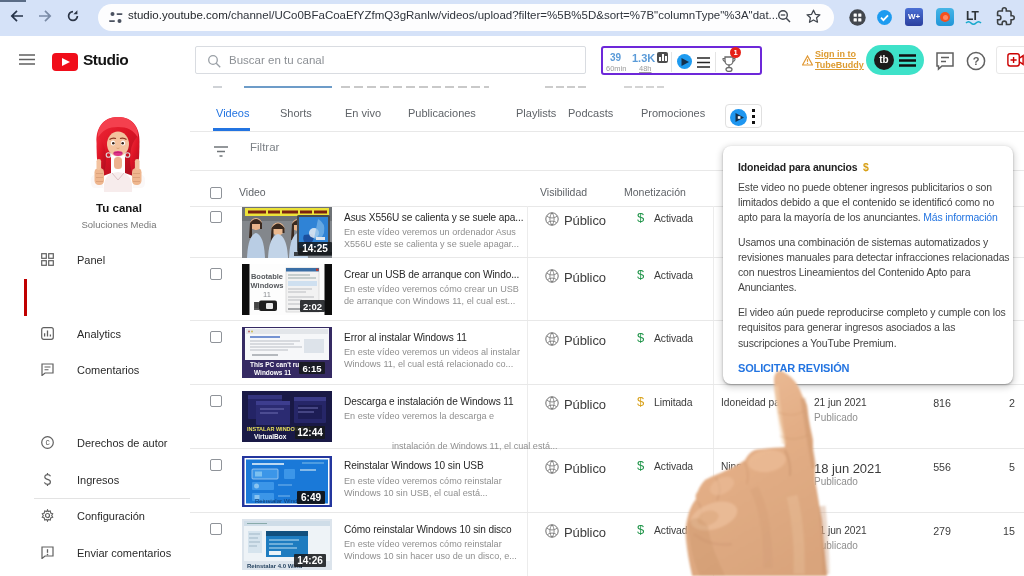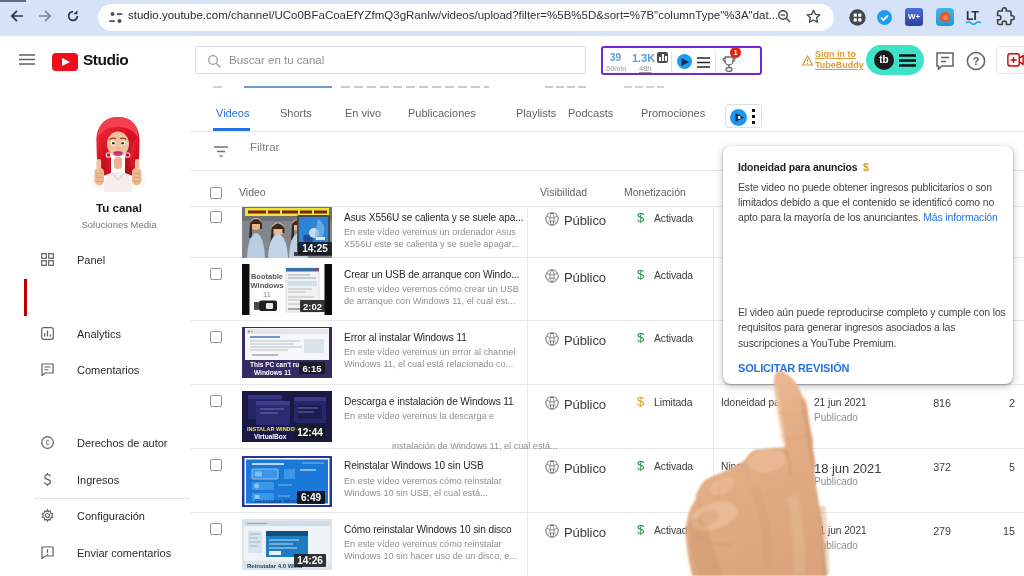--- a/index.html
+++ b/index.html
@@ -430,21 +430,21 @@
       <path d="M8 10 h30" stroke="#4a72c4" stroke-width="1.5"></path>
       <path d="M8 14 h50 M8 17 h44 M8 20 h52 M8 23 h38" stroke="#b9bdc4" stroke-width="1"></path>
       <rect x="62" y="12" width="20" height="14" fill="#dde3ea"></rect>
       <path d="M10 28 h26" stroke="#8a8f96" stroke-width="1.2"></path>
       <text x="8" y="40" font-size="6.5" font-weight="bold" fill="#fff" font-family="Liberation Sans">This PC can't ru</text>
       <text x="12" y="48" font-size="6.5" font-weight="bold" fill="#fff" font-family="Liberation Sans">Windows 11</text>
       <rect x="57" y="35" width="26" height="12" rx="1" fill="#17191c" opacity="0.88"></rect>
       <text x="70" y="44.5" font-size="9.5" font-weight="bold" fill="#fff" text-anchor="middle" font-family="Liberation Sans">6:15</text>
     </svg>
     <div class="title">Error al instalar Windows 11</div>
-    <div class="desc" style="top:26.5px;">En este vídeo veremos un error al channel</div>
+    <div class="desc" style="top:26.5px;">En este vídeo veremos un videos al instalar</div>
     <div class="desc" style="top:38.5px;">Windows 11, el cual está relacionado co...</div>
     <svg class="abs" style="left:355px;top:11px" width="14" height="14" viewBox="0 0 14 14">
         <circle cx="7" cy="7" r="6.2" fill="none" stroke="#6e6e6e" stroke-width="1"></circle>
         <path d="M2 4.2 C5 6.5 9 6.5 12 4.2 M2.5 10.5 C5.5 8.6 8.5 8.6 11.5 10.5 M7 0.8 C4.2 4 4.2 10 7 13.2 M7 0.8 C9.8 4 9.8 10 7 13.2" stroke="#6e6e6e" stroke-width="0.8" fill="none"></path>
       </svg>
     <div class="pubt">Público</div>
     <div class="abs" style="left:447px;top:9px;font-size:13px;color:#1d9347;">$</div>
     <div class="mont">Activada</div>
   </div>
 
@@ -511,21 +511,21 @@
     <svg class="abs" style="left:355px;top:11px" width="14" height="14" viewBox="0 0 14 14">
         <circle cx="7" cy="7" r="6.2" fill="none" stroke="#6e6e6e" stroke-width="1"></circle>
         <path d="M2 4.2 C5 6.5 9 6.5 12 4.2 M2.5 10.5 C5.5 8.6 8.5 8.6 11.5 10.5 M7 0.8 C4.2 4 4.2 10 7 13.2 M7 0.8 C9.8 4 9.8 10 7 13.2" stroke="#6e6e6e" stroke-width="0.8" fill="none"></path>
       </svg>
     <div class="pubt">Público</div>
     <div class="abs" style="left:447px;top:9px;font-size:13px;color:#1d9347;">$</div>
     <div class="mont">Activada</div>
     <div class="abs" style="left:531px;top:12px;font-size:10.2px;color:#3c3c3c;white-space:nowrap;">Ninguna</div>
     <div class="abs" style="left:624px;top:12px;font-size:13px;letter-spacing:-0.05px;color:#3c3c3c;white-space:nowrap;">18 jun 2021</div>
     <div class="abs" style="left:624px;top:27px;font-size:10px;color:#8f8f8f;">Publicado</div>
-    <div class="abs" style="left:700px;top:12px;width:61px;text-align:right;font-size:10.7px;color:#3c3c3c;">372</div>
+    <div class="abs" style="left:700px;top:12px;width:61px;text-align:right;font-size:10.7px;color:#3c3c3c;">556</div>
     <div class="abs" style="left:780px;top:12px;width:45px;text-align:right;font-size:10.7px;color:#3c3c3c;">5</div>
   </div>
 
   <div class="row" style="top:428.5px;height:63.5px;">
     <div class="cb" style="left:20px;top:10px;"></div>
     <svg class="thumb" viewBox="0 0 90 51">
       <rect width="90" height="51" fill="#dce4ec"></rect>
       <rect x="2" y="2" width="86" height="40" fill="#eef3f7"></rect>
       <rect x="2" y="2" width="86" height="5" fill="#cfdde8"></rect>
       <path d="M5 4.5 h20" stroke="#8aa" stroke-width="1"></path>
@@ -551,20 +551,21 @@
     <div class="mont">Activada</div>
     <div class="abs" style="left:624px;top:12px;font-size:10.2px;letter-spacing:-0.05px;color:#3c3c3c;white-space:nowrap;">21 jun 2021</div>
     <div class="abs" style="left:624px;top:27px;font-size:10px;color:#8f8f8f;">Publicado</div>
     <div class="abs" style="left:700px;top:12px;width:61px;text-align:right;font-size:10.7px;color:#3c3c3c;">279</div>
     <div class="abs" style="left:780px;top:12px;width:45px;text-align:right;font-size:10.7px;color:#3c3c3c;">15</div>
   </div>
 
   <div id="popup" class="abs">
     <div class="pline" style="top:15.5px;font-weight:bold;color:#222;">Idoneidad para anuncios&nbsp;&nbsp;<span style="color:#d8a017;font-weight:bold;">$</span></div>
     <div class="pline" style="top:33.5px;line-height:15.3px;">Este video no puede obtener ingresos publicitarios o son<br>limitados debido a que el contenido se identificó como no<br>apto para la mayoría de los anunciantes. <span style="color:#2374e1;">Más información</span></div>
+    <div class="pline" style="top:88.5px;line-height:15.3px;">Usamos una combinación de sistemas automatizados y<br>revisiones manuales para detectar infracciones relacionadas<br>con nuestros Lineamientos del Contenido Apto para<br>Anunciantes.</div>
     <div class="pline" style="top:159px;line-height:15.3px;">El video aún puede reproducirse completo y cumple con los<br>requisitos para generar ingresos asociados a las<br>suscripciones a YouTube Premium.</div>
     <div class="pline" style="top:216px;font-weight:bold;color:#2374e1;font-size:11px;">SOLICITAR REVISIÓN</div>
   </div>
   <svg class="abs" style="left:480px;top:280px" width="175" height="212" viewBox="0 0 175 212">
     <defs>
       <linearGradient id="skin" x1="0.3" y1="0" x2="0.7" y2="1">
         <stop offset="0" stop-color="#ecbd98"></stop>
         <stop offset="0.4" stop-color="#e3ae86"></stop>
         <stop offset="1" stop-color="#d9a47c"></stop>
       </linearGradient>

